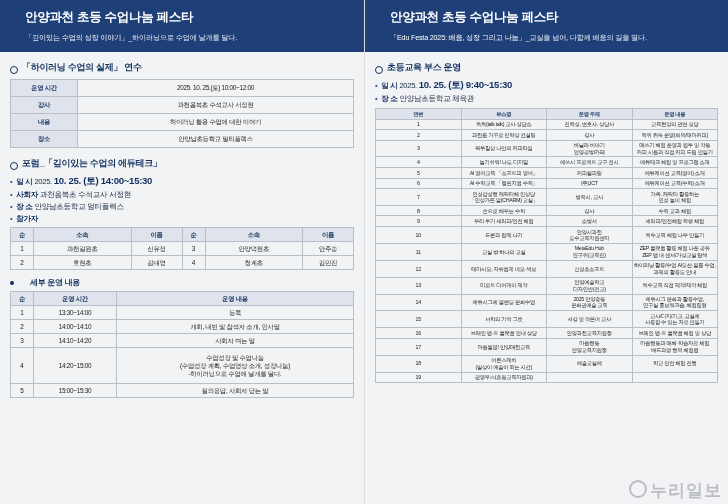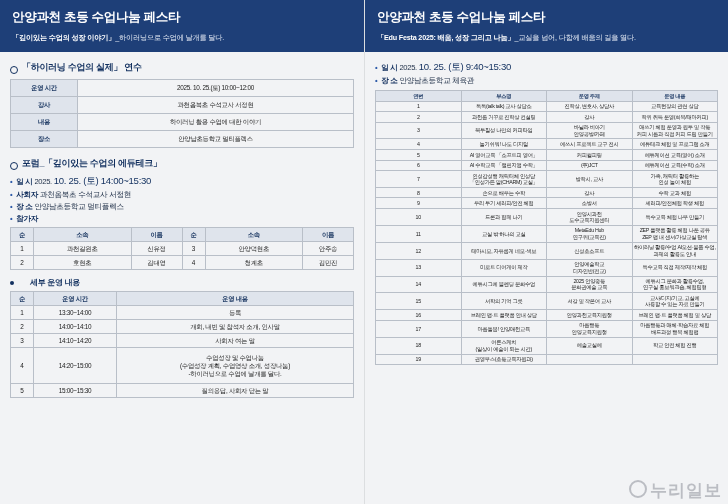--- a/index.html
+++ b/index.html
@@ -25,38 +25,38 @@
     position:relative;
   }
   .col.left{background:#f2f3f5;}
   .col.right{background:#f2f3f5;border-left:1px solid #dcdee0;}
 
   
   .hdr{
     background:#1e3f78;
     color:#fff;
     margin:0 -10px;
-    padding:9px 14px 10px 12px;
+    padding:9px 14px 10px 25px;
     height:52px;
     box-sizing:border-box;
   }
   .hdr h1{
     margin:0;
     font-size:12.5px;
     font-weight:bold;
     letter-spacing:-0.3px;
   }
   .hdr p{
     margin:7px 0 0 0;
     font-size:7.2px;
     font-weight:normal;
     letter-spacing:-0.2px;
     color:#e6ecf6;
   }
-  .hdr p b{font-weight:bold;color:#ffffff;}
+  .hdr p b{font-weight:normal;color:#ffffff;}
 
   
   .sec{margin-top:9px;}
   .sec-title{
     display:flex;align-items:flex-end;gap:4px;
     font-size:9px;font-weight:bold;color:#12305f;
     letter-spacing:-0.3px;
     margin-bottom:5px;
   }
   .bullet-sq{
@@ -85,21 +85,21 @@
   
   ul.info{list-style:none;margin:3px 0 0 0;padding:0;}
   ul.info li{
     font-size:7.6px;
     letter-spacing:-0.3px;
     margin:2px 0;
     color:#1b2b44;
   }
   ul.info li .dot{color:#2b59a8;font-weight:bold;margin-right:2px;}
   ul.info li b{color:#13305f;}
-  .big{font-size:9.6px;font-weight:normal;color:#12305f;}
+  .big{font-size:9.6px;font-weight:bold;color:#12305f;}
   .sub-h{
     font-size:8px;font-weight:bold;color:#12305f;
     margin:7px 0 3px 0;letter-spacing:-0.3px;
     display:flex;align-items:center;gap:16px;
   }
   .bullet-dot{width:4px;height:4px;background:#12305f;display:inline-block;border-radius:50%;}
 
   
   .tbl-booth td,.tbl-booth th{font-size:5.3px;padding:1.6px 1px;line-height:1.2;}
   .tbl-booth td.num{width:13px;}
@@ -274,20 +274,24 @@
   <div class="col right">
 
     <div class="hdr">
       <h1>안양과천 초등 수업나눔 페스타</h1>
       <p>
         <b>「Edu Festa 2025: 배움, 성장 그리고 나눔」</b><span>_교실을 넘어, 다함께 배움의 길을 열다.</span>
       </p>
     </div>
 
     <div class="sec">
+      <div class="sec-title">
+        <span class="bullet-sq"></span>
+        <span class="q">초등교육 부스 운영</span>
+      </div>
       <ul class="info">
         <li>
           <span class="dot">•</span>
           <b>일   시</b>
           <span>2025.</span>
           <span class="big">10. 25. (토) 9:40~15:30</span>
         </li>
         <li>
           <span class="dot">•</span>
           <b>장   소</b>

